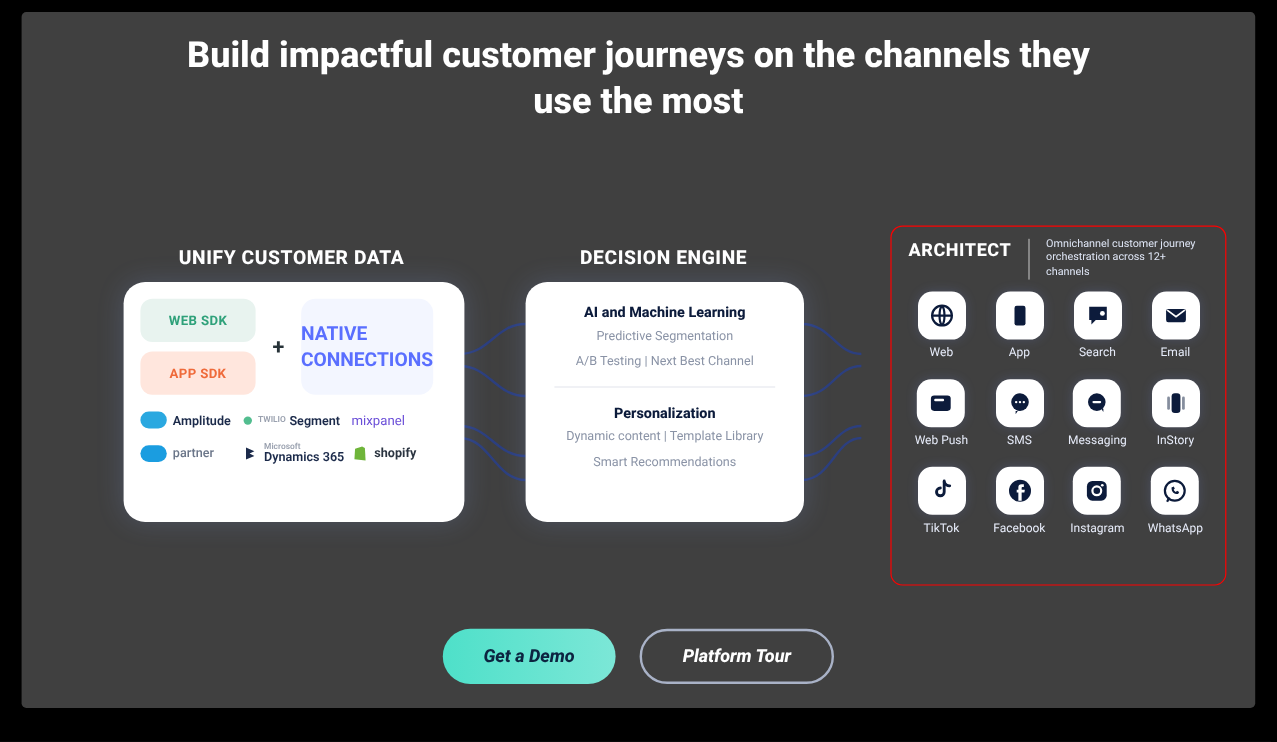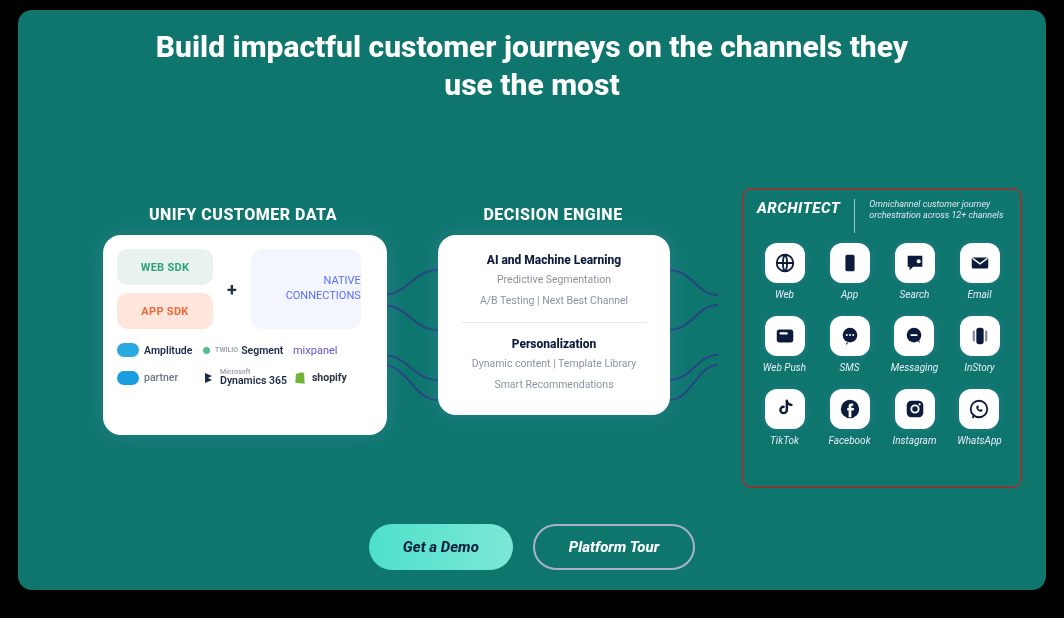--- a/index.html
+++ b/index.html
@@ -1,19 +1,19 @@
 <!DOCTYPE html>
 <html><head>
 <meta charset="utf-8">
 <style>
   * { box-sizing: border-box; margin: 0; padding: 0; }
   html, body { width: 1064px; height: 618px; background: #000; font-family: -apple-system, BlinkMacSystemFont, "Segoe UI", Roboto, Helvetica, Arial, sans-serif; overflow: hidden; }
   .stage {
     position: absolute; left: 18px; top: 10px; width: 1028px; height: 580px;
-    background: #0f766e; border-radius: 14px; overflow: hidden;
+    background: #404040; border-radius: 4px; overflow: hidden;
   }
   .headline {
     color: #fff; text-align: center; font-weight: 800; font-size: 30px;
     line-height: 1.25; margin: 18px auto 0; width: 760px;
   }
   .subhead {
     color: #d8deee; text-align: center; font-size: 15px; line-height: 1.55;
     margin: 18px auto 0; width: 600px;
   }
 
@@ -31,42 +31,42 @@
   .tag {
     display: flex; align-items: center; justify-content: center;
     font-weight: 700; font-size: 11px; letter-spacing: .3px; border-radius: 10px;
     padding: 10px 12px; width: 96px; height: 36px;
   }
   .tag.web { background: #e8f3ef; color: #2fa17a; }
   .tag.app { background: #ffe6dd; color: #ef6a3a; margin-top: 8px; }
   .plus { font-size: 18px; color: #263238; font-weight: 700; margin: 0 6px; }
   .native {
     width: 110px; height: 80px; background: #f3f6ff; color: #5a6fff; border-radius: 12px;
-    display: flex; align-items: center; justify-content: center; text-align: right;
-    font-weight: 400; font-size: 11px; line-height: 1.35;
+    display: flex; align-items: center; justify-content: center; text-align: left;
+    font-weight: 700; font-size: 16px; line-height: 1.35;
   }
   .logos { margin-top: 14px; display: grid; grid-template-columns: repeat(3,1fr); row-gap: 12px; column-gap: 6px; align-items: center; }
   .logo { display: flex; align-items: center; gap: 5px; font-size: 10.5px; color: #1b2a4a; font-weight: 600; white-space: nowrap; }
   .dot { width: 7px; height: 7px; border-radius: 50%; background: #3b82f6; display: inline-block; }
   .pill { width: 22px; height: 14px; border-radius: 7px; background: #2aa8e0; display: inline-block; }
   .sf { width: 22px; height: 14px; border-radius: 7px; background: #1b9de0; display: inline-block; }
   .mix { color: #6b4fd8; font-weight: 400; font-size: 11px; text-align: right; }
   .dyn svg { width: 12px; height: 12px; }
   .shop { color: #2b3440; font-weight: 700; }
 
   
-  .card2 { left: 420px; top: 30px; width: 232px; height: 180px; padding: 18px 14px; text-align: center; }
+  .card2 { left: 420px; top: 30px; width: 232px; height: 200px; padding: 18px 14px; text-align: center; }
   .c2-h { font-size: 12px; color: #0c1b3b; font-weight: 800; }
   .c2-p { font-size: 10.5px; color: #8a93a6; margin-top: 6px; line-height: 1.4; }
   .c2-div { height: 1px; background: #e6e8ef; margin: 14px 10px; }
 
   
   .arch {
     position: absolute; right: 24px; top: 178px; width: 280px; height: 300px;
-    border: 1.6px solid #ff0000; border-radius: 10px; padding: 10px 14px 12px; font-style: italic;
+    border: 1.6px solid #ff0000; border-radius: 10px; padding: 10px 14px 12px;
   }
   .arch-head { display: flex; align-items: flex-start; gap: 10px; color: #fff; }
   .arch-title { font-weight: 800; font-size: 15px; letter-spacing: .5px; }
   .arch-sep { width: 1px; height: 34px; background: rgba(255,255,255,.6); margin: 0 4px; }
   .arch-desc { font-size: 9px; color: #dfe6f6; line-height: 1.25; width: 140px; }
   .grid {
     margin-top: 10px; display: grid; grid-template-columns: repeat(4, 1fr);
     gap: 16px 10px; justify-items: center;
   }
   .chip { display: flex; flex-direction: column; align-items: center; gap: 6px; }

